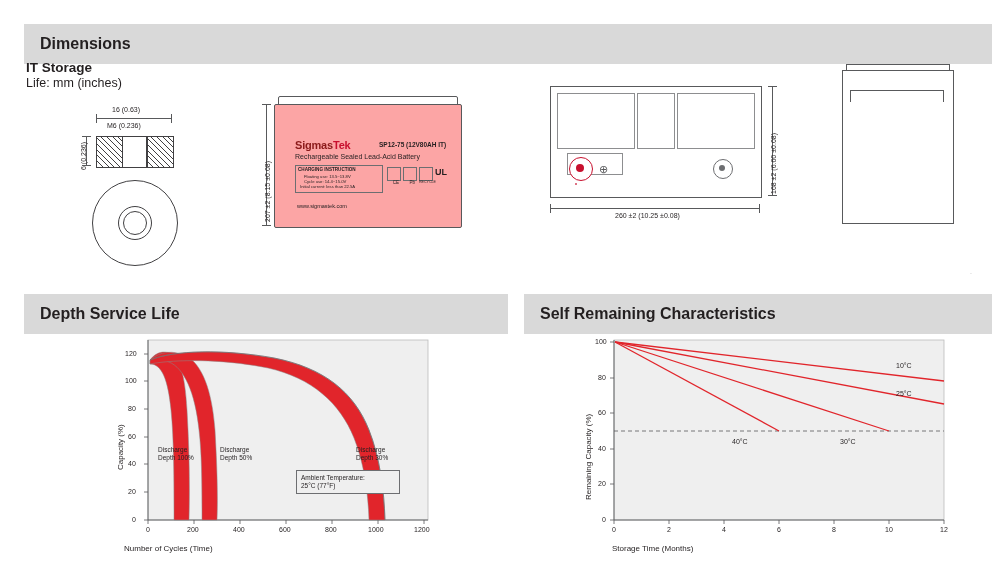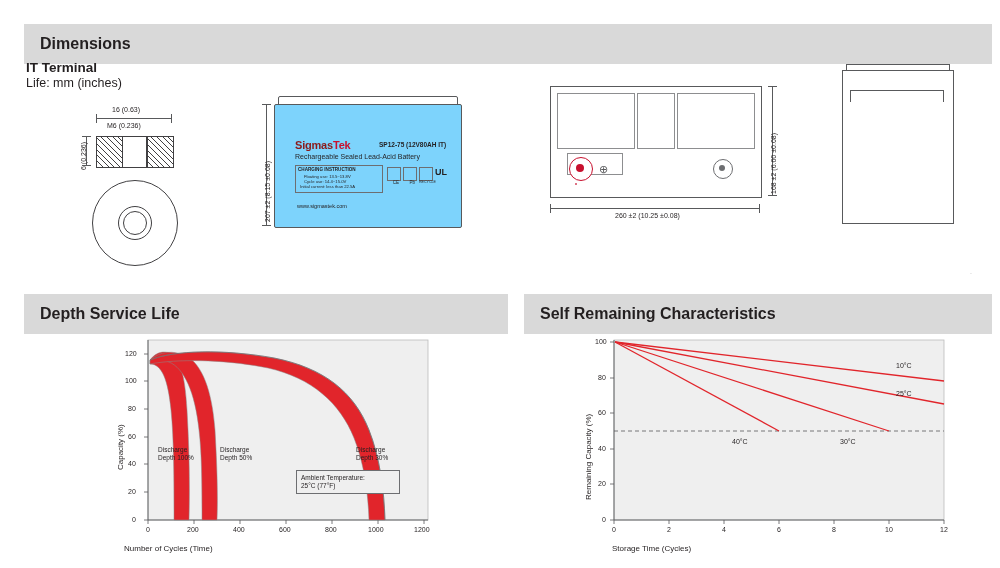--- a/index.html
+++ b/index.html
@@ -45,21 +45,21 @@
     background:
       repeating-linear-gradient(45deg, #414042 0 0.7px, transparent 0.7px 4px);
   }
   .plainbox{position:absolute;border:1px solid #414042;background:#ffffff;}
   .circ{position:absolute;border:1px solid #414042;border-radius:50%;background:#fff;}
 
   
   #battery-front{position:absolute;left:274px;top:92px;width:200px;height:150px;}
   .bat-body{
     position:absolute;left:0;top:12px;width:186px;height:122px;
-    border:1px solid #58595b;background:#7dd3fc;border-radius:2px;
+    border:1px solid #58595b;background:#fca5a5;border-radius:2px;
   }
   .bat-lid{
     position:absolute;left:4px;top:4px;width:178px;height:10px;
     border:1px solid #58595b;background:#fff;border-radius:2px 2px 0 0;
   }
   .brand{
     position:absolute;left:20px;top:34px;font-size:11px;font-weight:bold;
     color:#8b1a1a;letter-spacing:-0.2px;
   }
   .brand .red{color:#c8102e;}
@@ -100,21 +100,21 @@
   .free-lbl{position:absolute;font-size:6.5px;color:#231f20;line-height:1.25;}
   .sd-lbl{position:absolute;font-size:7px;color:#231f20;}
   .footer-dot{position:absolute;right:28px;top:268px;font-size:7px;color:#b9b9b9;}
 </style>
 </head>
 <body>
 
 <div class="section-header" id="dimensions-header">
   <span>Dimensions</span>
 </div>
-<div class="subtitle">IT Terminal</div>
+<div class="subtitle">IT Storage</div>
 <div class="unit">Life: mm (inches)</div>
 
 <div id="terminal-drawing">
 
   <div class="ln" style="left:36px;top:22px;width:76px;height:0.8px;"></div>
   <div class="ln" style="left:36px;top:18px;width:0.8px;height:9px;"></div>
   <div class="ln" style="left:111px;top:18px;width:0.8px;height:9px;"></div>
   <div class="lbl" style="left:52px;top:10px;">16 (0.63)</div>
   <div class="lbl" style="left:47px;top:26px;">M6 (0.236)</div>
 
@@ -324,20 +324,20 @@
   <div class="tick-lbl" style="left:71px;top:8px;">100</div>
 
   <div class="tick-lbl" style="left:88px;top:196px;">0</div>
   <div class="tick-lbl" style="left:143px;top:196px;">2</div>
   <div class="tick-lbl" style="left:198px;top:196px;">4</div>
   <div class="tick-lbl" style="left:253px;top:196px;">6</div>
   <div class="tick-lbl" style="left:308px;top:196px;">8</div>
   <div class="tick-lbl" style="left:361px;top:196px;">10</div>
   <div class="tick-lbl" style="left:416px;top:196px;">12</div>
 
-  <div class="axis-lbl" style="left:88px;top:214px;">Storage Time (Cycles)</div>
+  <div class="axis-lbl" style="left:88px;top:214px;">Storage Time (Months)</div>
   <div class="axis-lbl-v" style="left:60px;top:170px;">Remaining Capacity (%)</div>
 
   <div class="sd-lbl" style="left:372px;top:32px;">10°C</div>
   <div class="sd-lbl" style="left:372px;top:60px;">25°C</div>
   <div class="sd-lbl" style="left:316px;top:108px;">30°C</div>
   <div class="sd-lbl" style="left:208px;top:108px;">40°C</div>
 </div>
 
 </body></html>

